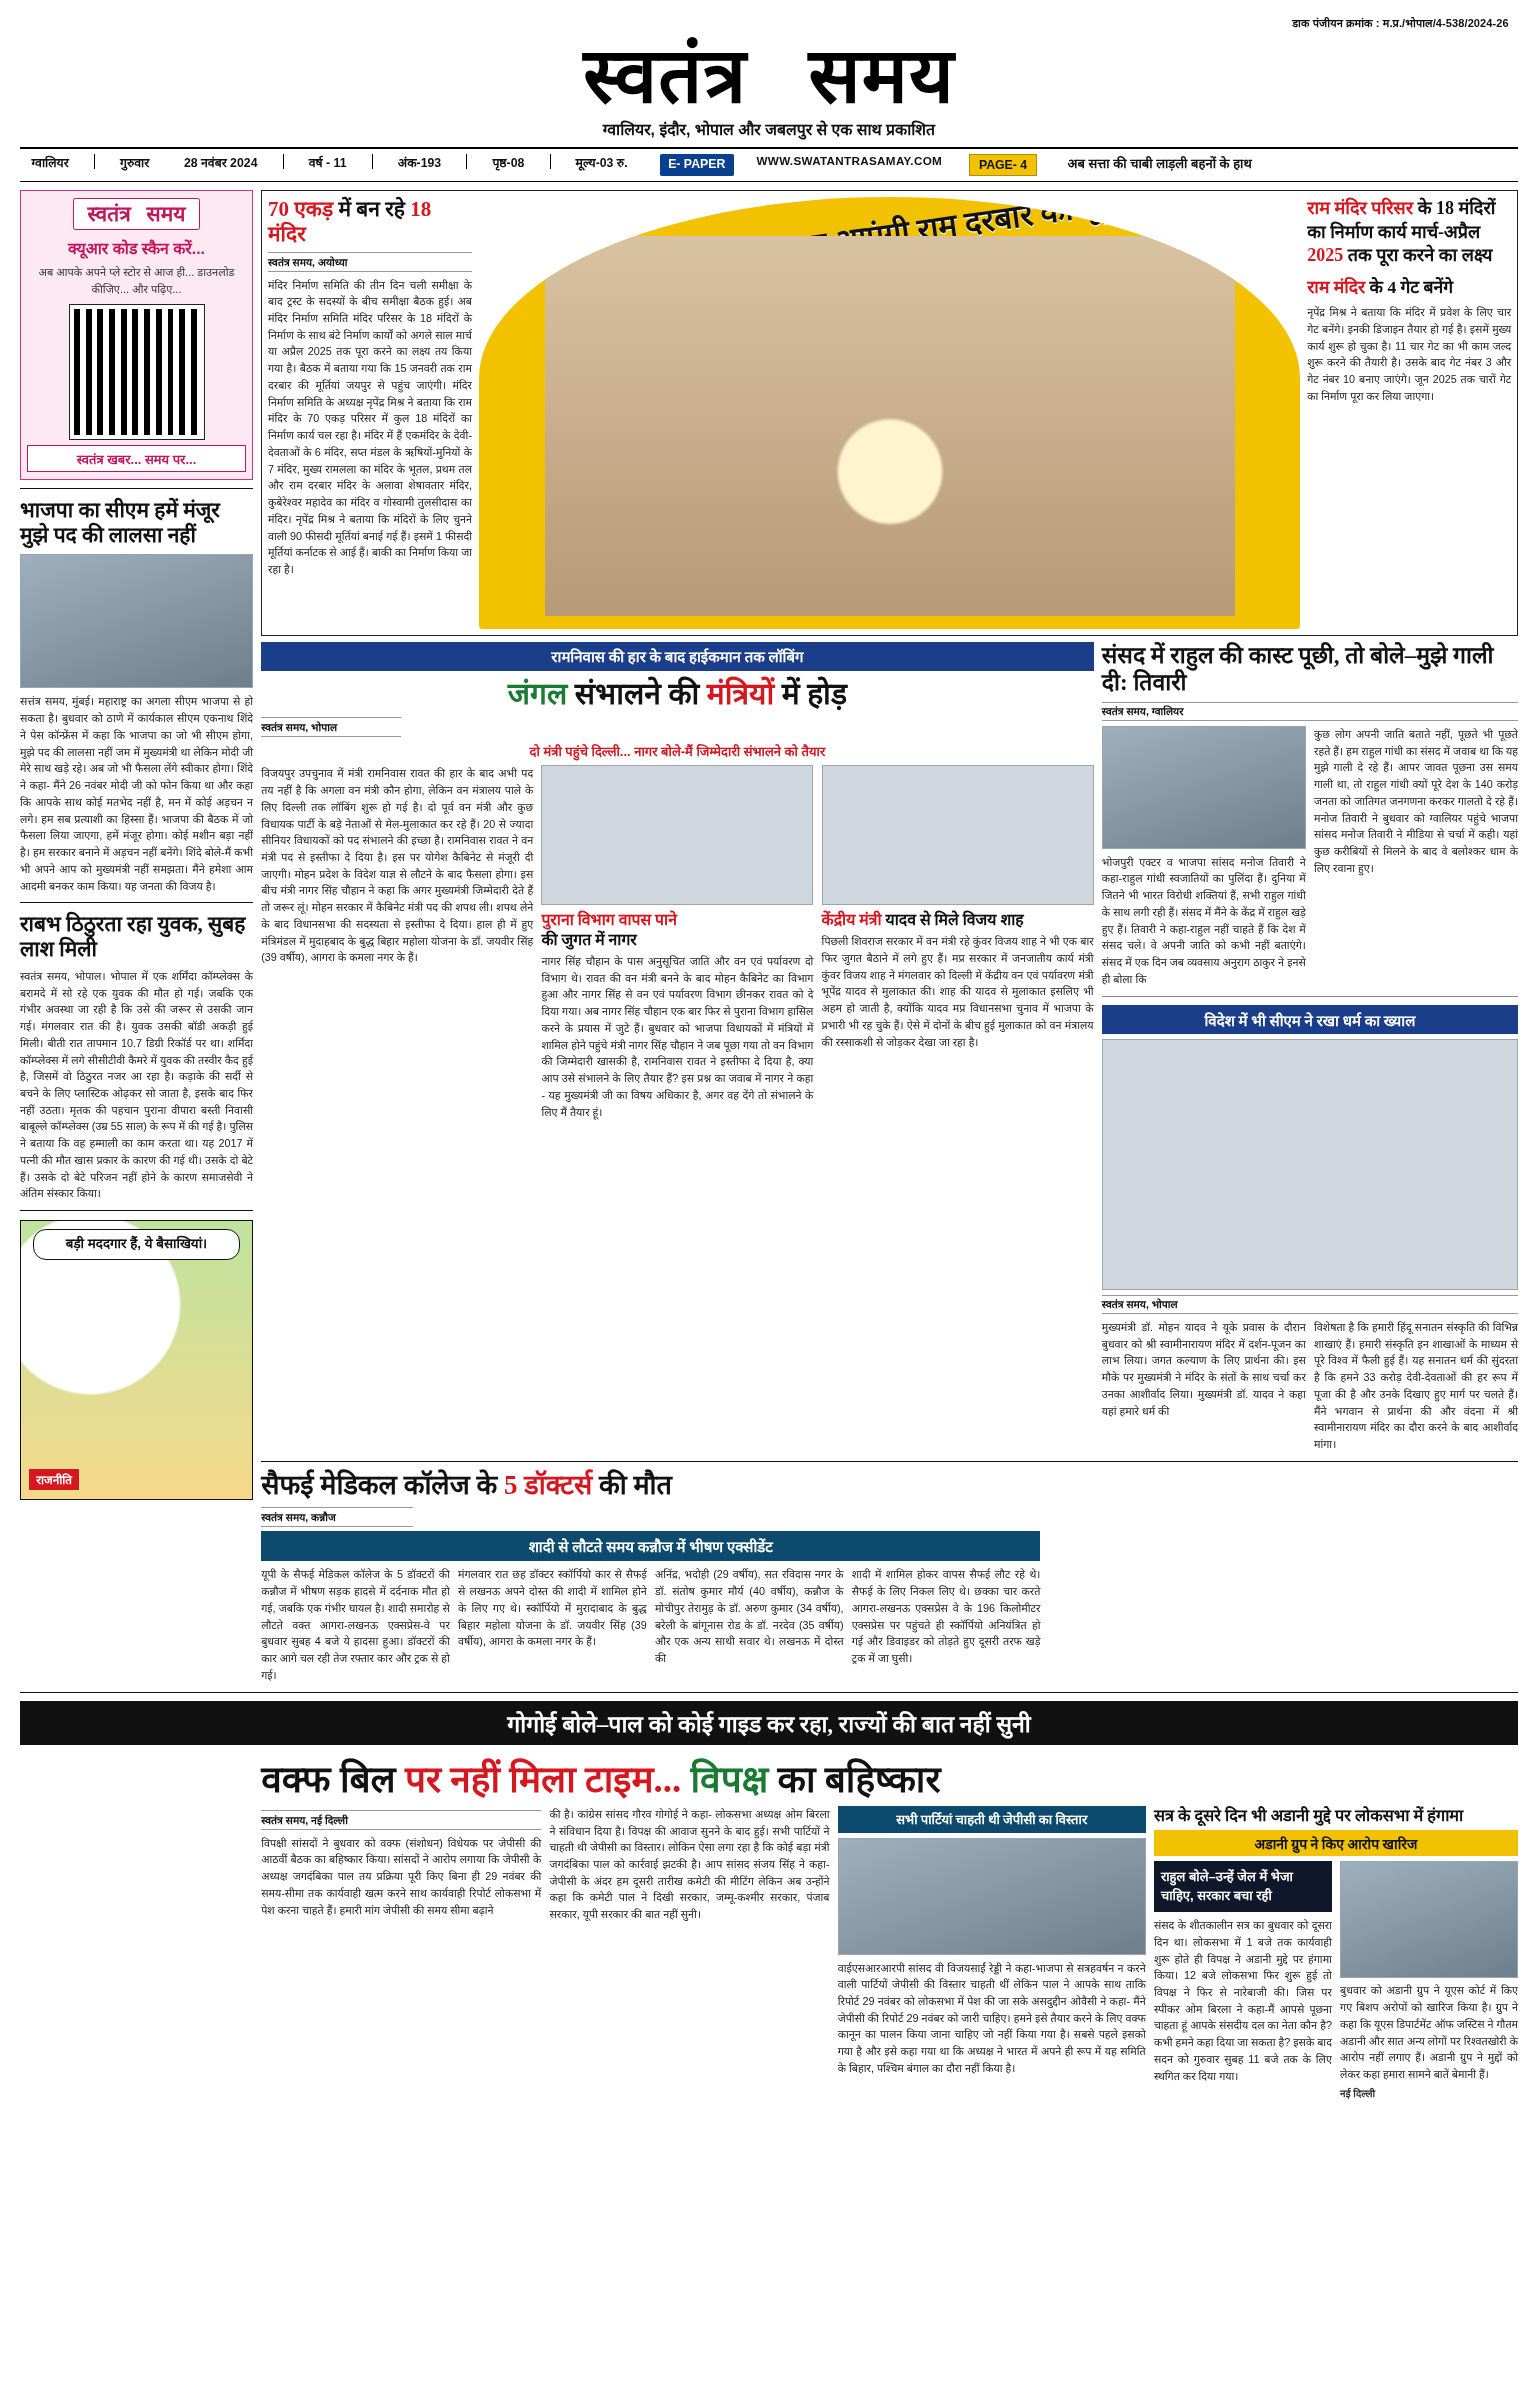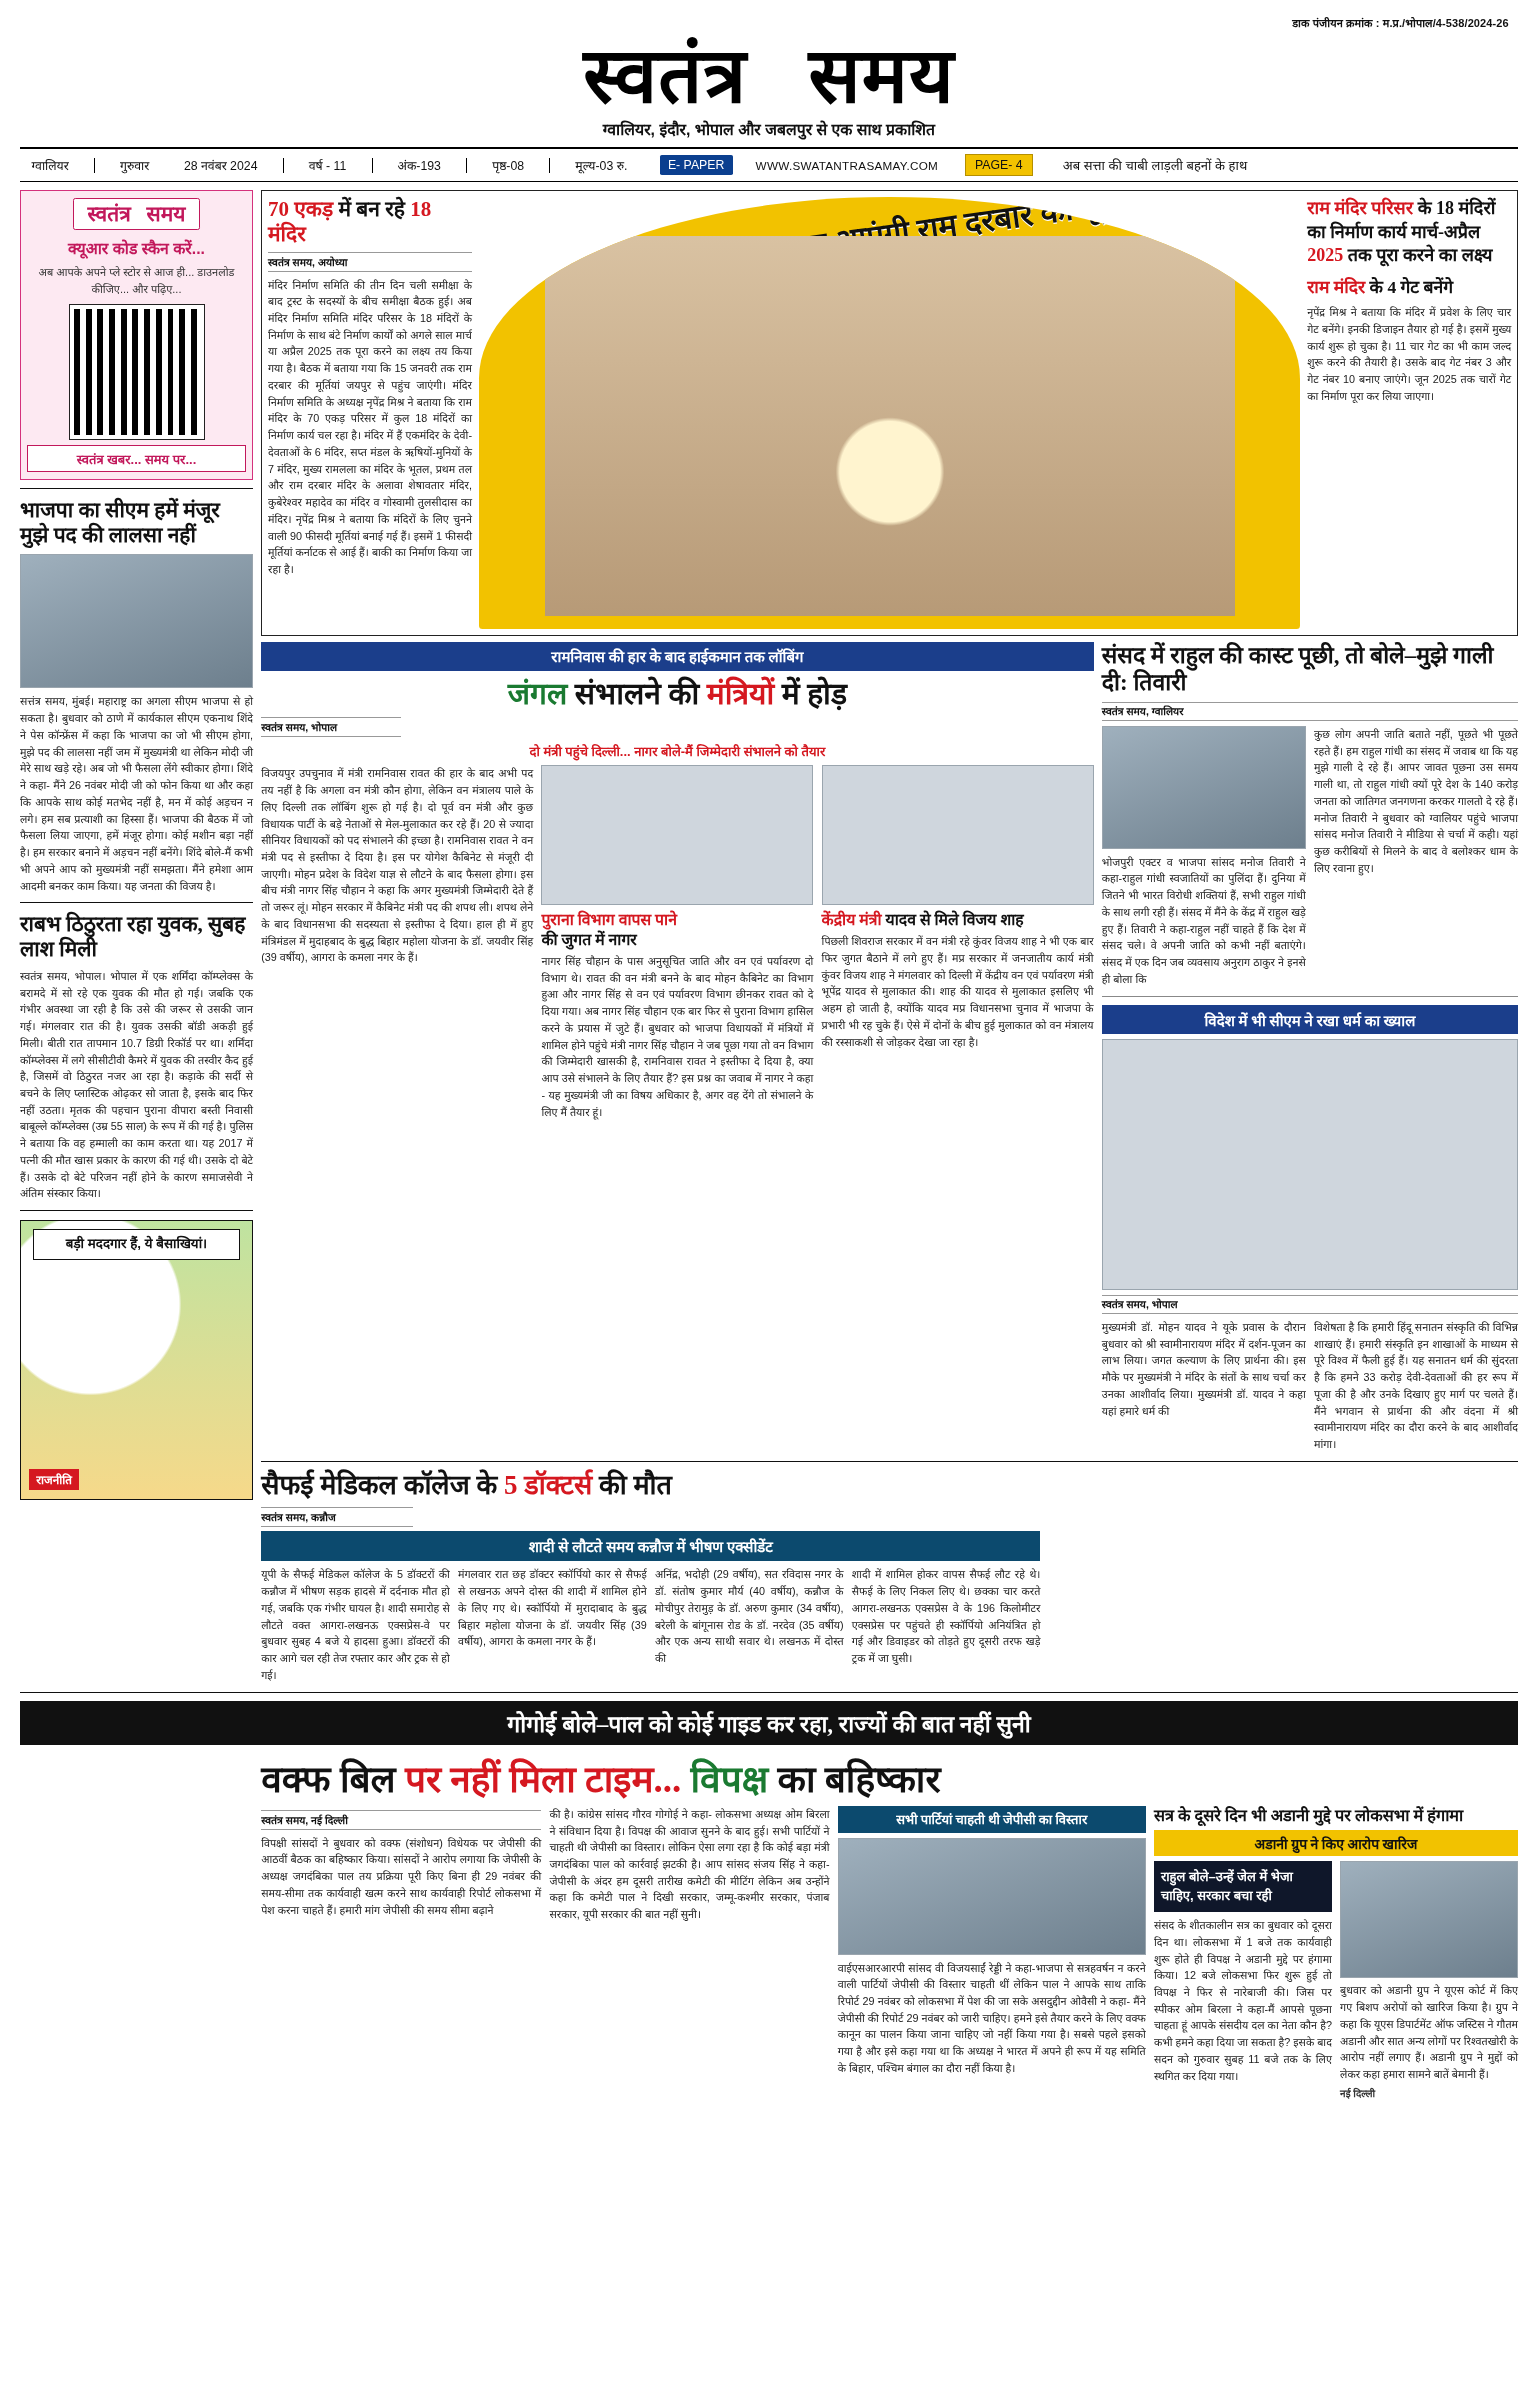--- a/index.html
+++ b/index.html
@@ -18,21 +18,21 @@
   .masthead{position:relative;text-align:center;padding:2.3px 0 1.2px 0;}
   .masthead .title{
     font-family:"Liberation Serif", serif;
     font-weight:bold;font-size:77px;line-height:1.05;letter-spacing:1.2px;color:#000;
   }
   .masthead .title .dot{color:#d51820;}
   .tagline{font-family:Liberation Sans, sans-serif;font-size:15.8px;font-weight:bold;margin-top:1.2px;color:#111;}
   .rule-thick{border-top:2.3px solid #000;margin-top:5.8px;}
 
   
-  .infobar{display:flex;align-items:center;gap:16px;padding:5.3px 2.3px 5.3px 2.3px;font-size:12.3px;font-weight:normal;}
+  .infobar{display:flex;gap:16px;padding:5.3px 2.3px 5.3px 2.3px;font-size:12.3px;font-weight:bold;}
   .infobar .cell{padding:0 9.3px;white-space:nowrap;}
   .infobar .sep{width:0.6px;height:15px;background:#000;}
   .infobar .epaper{background:#0b3f8f;color:#fff;padding:2.9px 8.2px;border-radius:1.8px;margin:0 7px;font-size:12.3px;}
   .infobar .url{letter-spacing:0.3px;font-size:11.7px;}
   .infobar .pagebadge{background:#f2c200;color:#111;padding:2.9px 9.3px;border:0.6px solid #b58f00;font-size:12.3px;margin-left:10.5px;}
   .infobar .slogan{margin-left:14px;font-size:13px;}
   .infobar .spacer{flex:1;}
   .rule-under-info{border-top:1.2px solid #000;}
 
   
@@ -92,21 +92,21 @@
   .three{display:flex;gap:8.2px;}
   .mini-hd{font-family:"Liberation Serif",serif;font-size:15.8px;font-weight:bold;line-height:1.25;margin:4.7px 0 3.5px;}
   .mini-hd .r{color:#d51820;}
 
   .divider{border-top:1.2px solid #111;margin:8.2px 0;}
   .divider.thin{border-top:0.6px solid #888;}
 
   .cartoon{border:1.2px solid #111;height:280px;background:
      radial-gradient(circle at 30% 30%,#fff 0 35%,transparent 36%),
      linear-gradient(#bfe3a0,#f6d98a);position:relative;}
-  .bubble{position:absolute;top:8.2px;left:11.7px;right:11.7px;background:#fff;border:1.2px solid #111;border-radius:0;
+  .bubble{position:absolute;top:8.2px;left:11.7px;right:11.7px;background:#fff;border:1.2px solid #111;border-radius:13px;
      padding:5.8px;text-align:center;font-size:13.4px;font-weight:bold;line-height:1.3;}
 
   .bigband{background:#111;color:#fff;text-align:center;font-family:"Liberation Serif",serif;font-size:23px;font-weight:bold;padding:5.8px;}
   .waqf{font-family:"Liberation Serif",serif;font-size:37px;font-weight:bold;line-height:1.15;margin:8.2px 0 4.7px;}
   .waqf .r{color:#d51820;}
   .waqf .g{color:#1a7a31;}
   .adani{background:#f2c200;text-align:center;font-weight:bold;padding:3.5px;font-size:14px;font-family:"Liberation Serif",serif;}
   .quote-red{background:#0f172a;color:#fff;font-weight:bold;font-size:13px;line-height:1.45;padding:7px;}
   .smallcap{font-size:10px;font-weight:bold;color:#333;margin-top:2.9px;}
   .footer-space{height:5.8px;}

